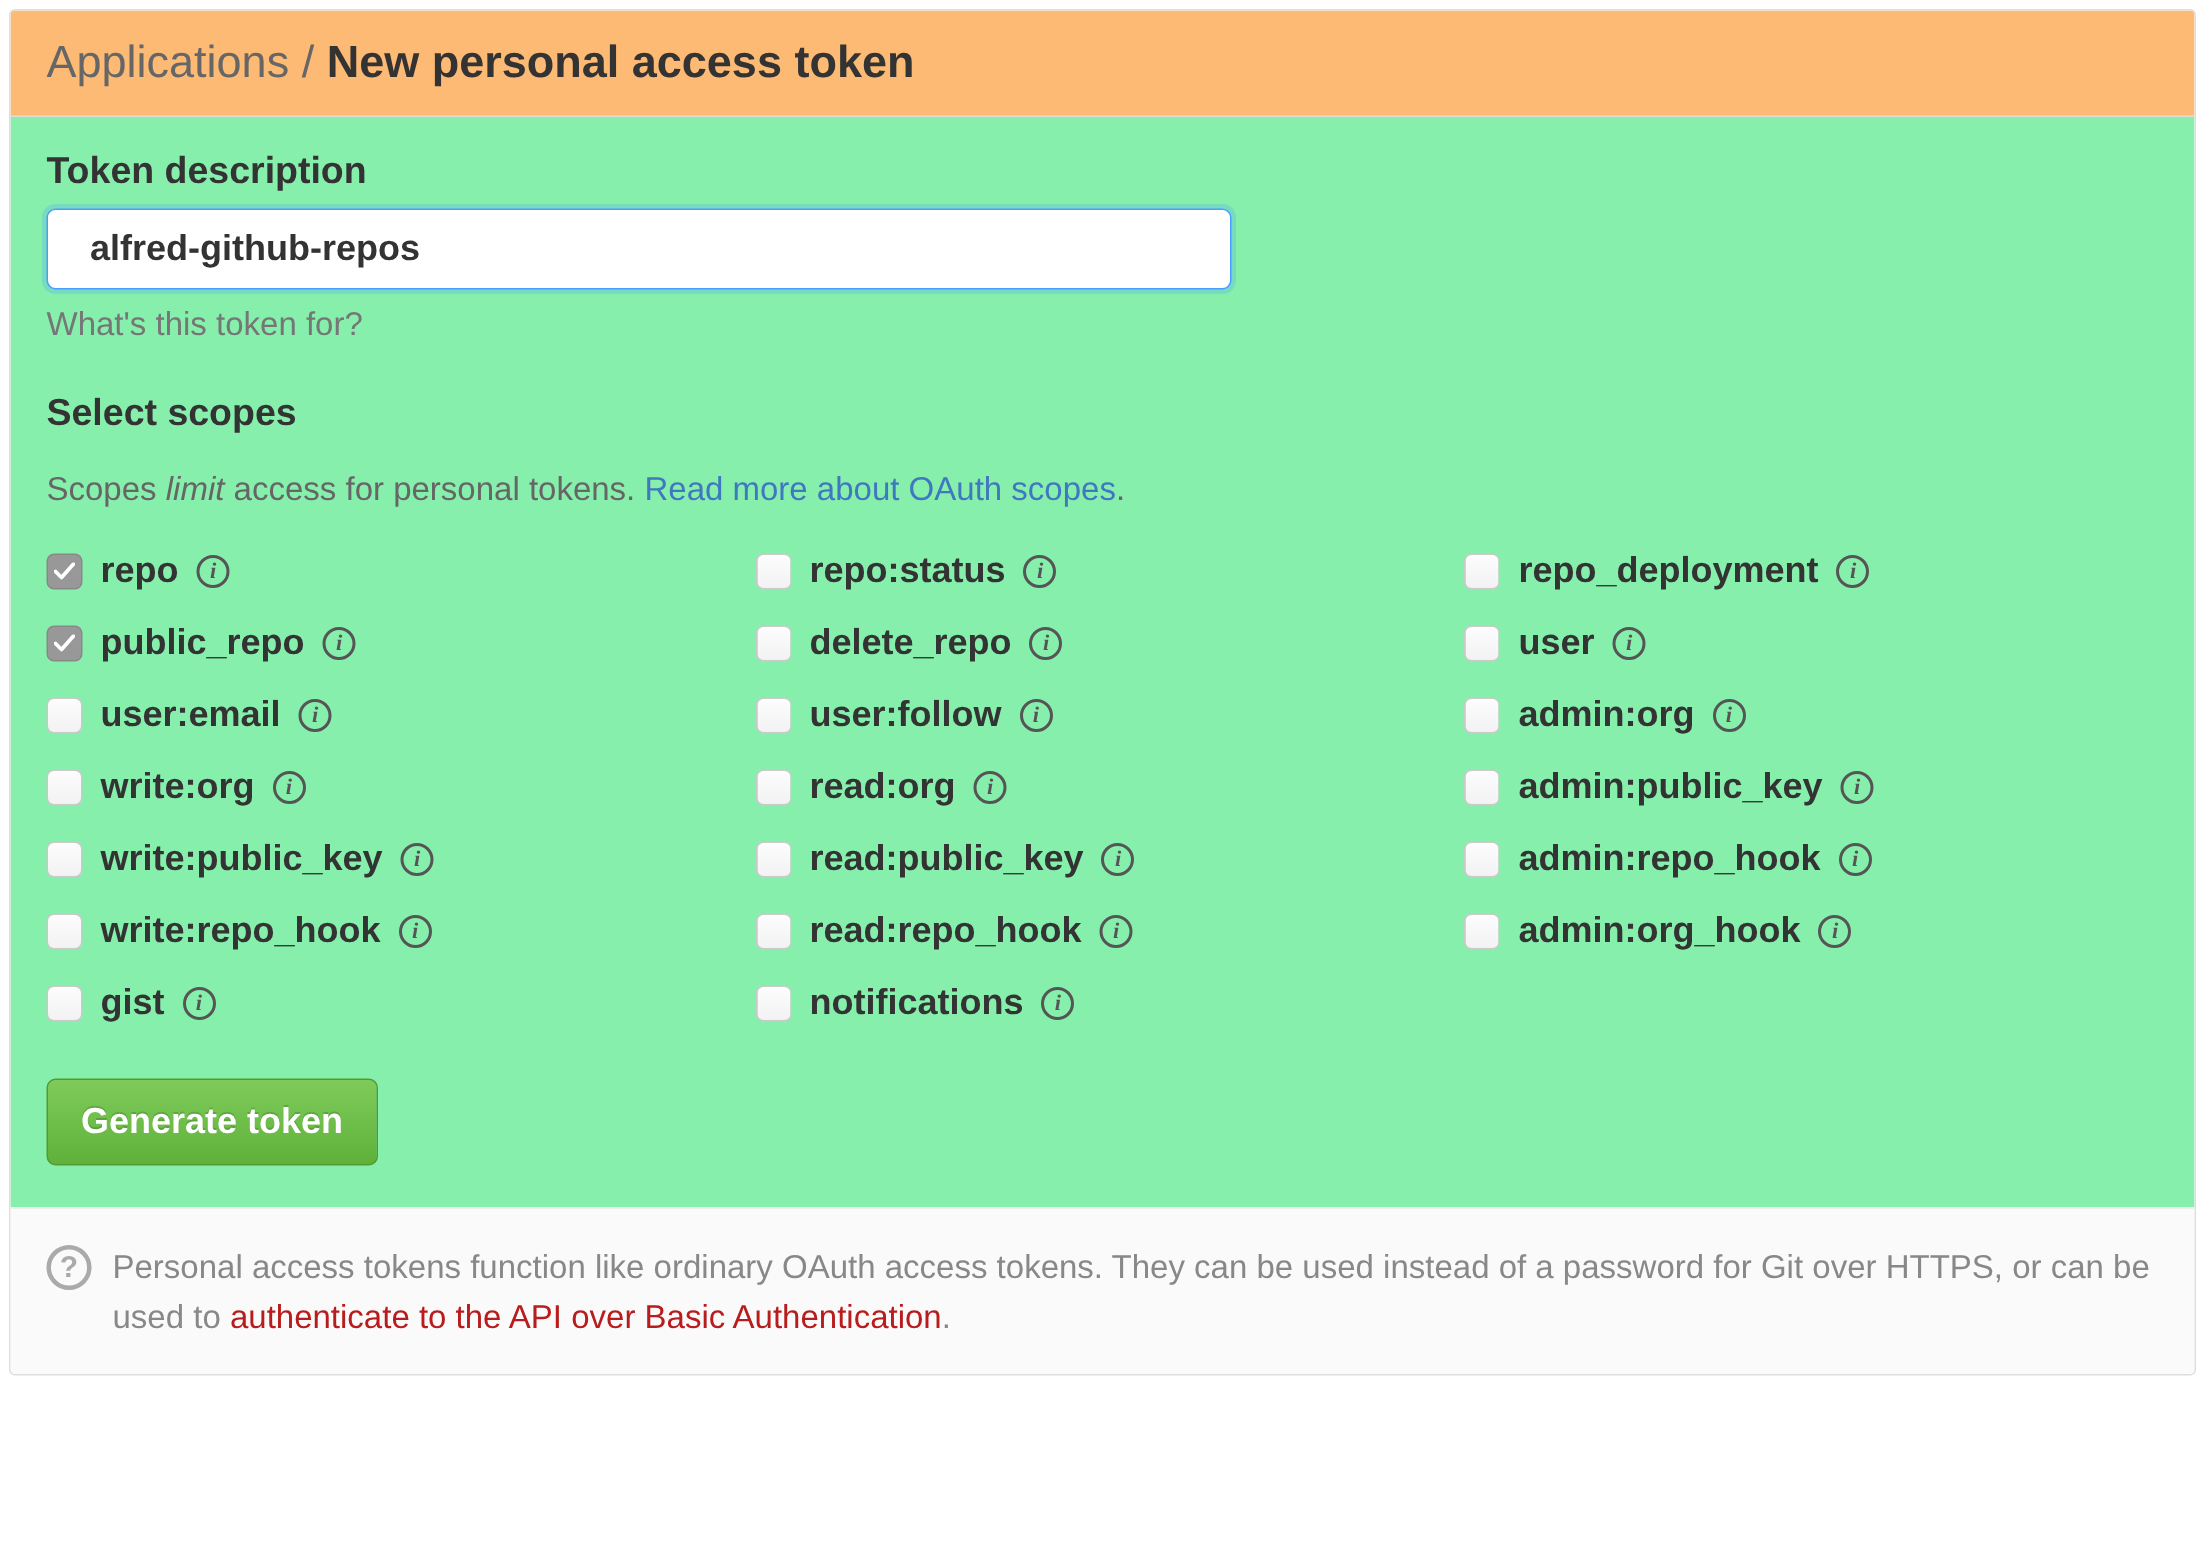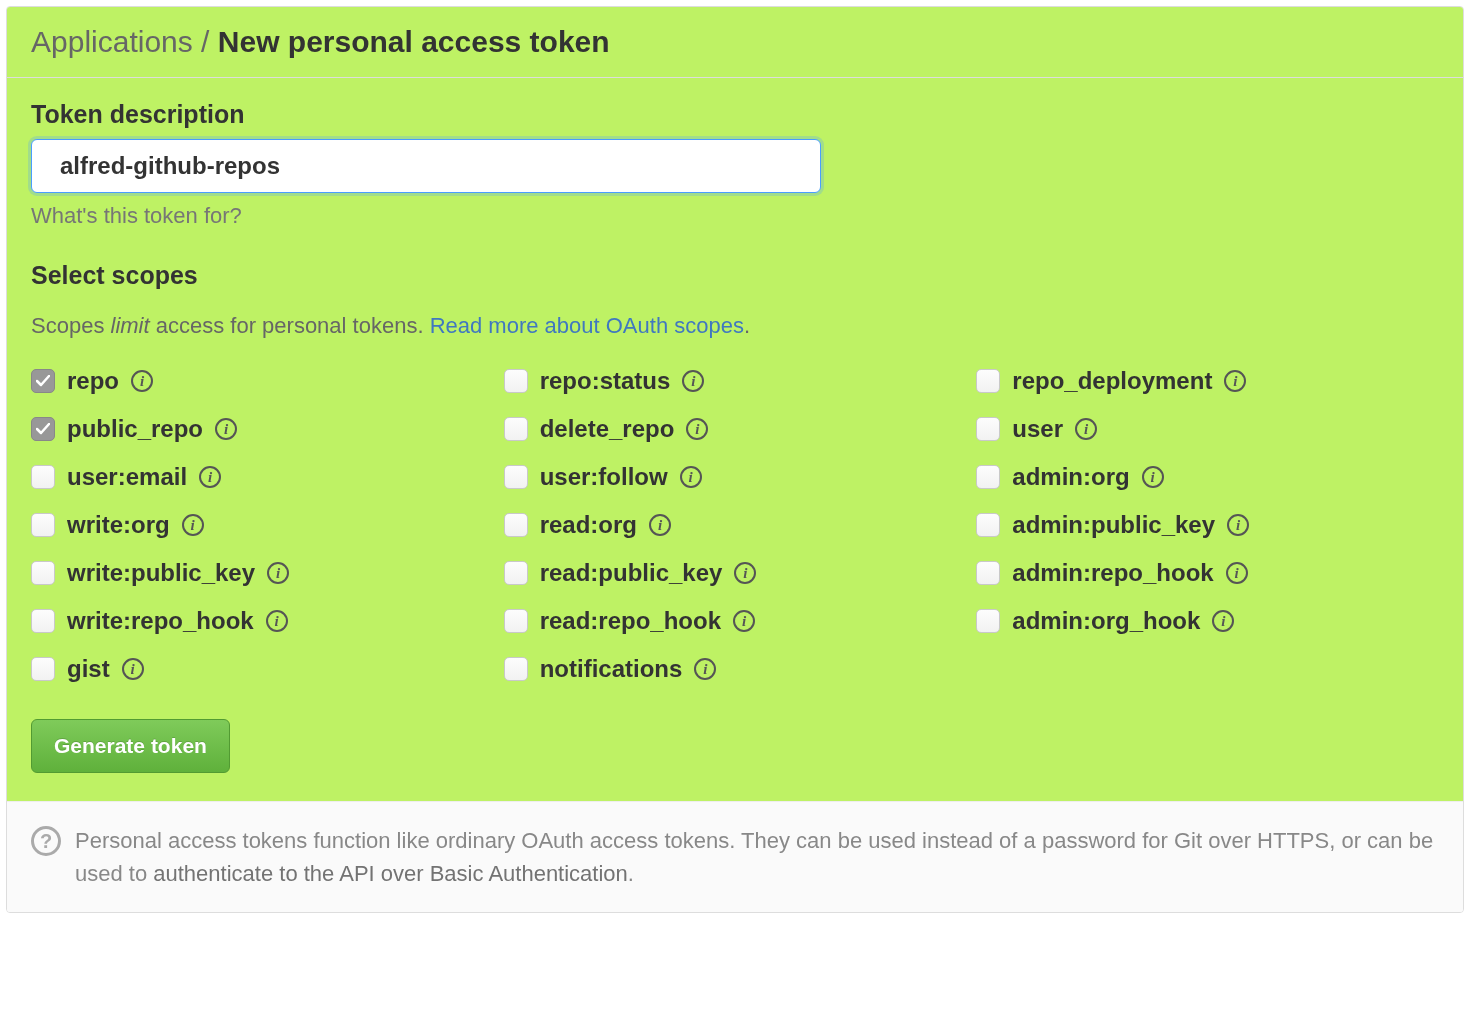--- a/index.html
+++ b/index.html
@@ -10,30 +10,30 @@
     color: #333;
     background: #fff;
     font-size: 22px;
   }
   .panel {
     border: 1px solid #ddd;
     border-radius: 4px;
     overflow: hidden;
   }
   .panel-header {
-    background: #bef264;
+    background: #fdba74;
     border-bottom: 1px solid #ddd;
     padding: 18px 24px;
     font-size: 30px;
   }
   .panel-header .crumb { color: #666; font-weight: 400; }
   .panel-header .title { color: #333; font-weight: 700; }
   .panel-body {
     padding: 22px 24px 28px 24px;
-    background: #bef264;
+    background: #86efac;
   }
   .section-label {
     font-weight: 600;
     font-size: 25px;
     margin-bottom: 10px;
     color: #333;
   }
   .section-label.mt { margin-top: 32px; }
   .token-input {
     width: 790px;
@@ -111,36 +111,36 @@
     line-height: 1;
   }
   .generate-btn {
     margin-top: 26px;
     padding: 14px 22px;
     background: linear-gradient(#7fcb5a, #5fb13b);
     border: 1px solid #529b32;
     border-radius: 6px;
     color: #fff;
     font-weight: 700;
-    font-size: 21px;
+    font-size: 24px;
     cursor: pointer;
     text-shadow: 0 -1px 0 rgba(0,0,0,0.15);
   }
   .panel-footer {
     border-top: 1px solid #eee;
     background: #fafafa;
     padding: 22px 24px;
     display: flex;
     gap: 14px;
     align-items: flex-start;
     color: #888;
     font-size: 22px;
     line-height: 1.5;
   }
-  .panel-footer a { color: #737373; text-decoration: none; }
+  .panel-footer a { color: #b91c1c; text-decoration: none; }
   .q-icon {
     flex-shrink: 0;
     width: 30px;
     height: 30px;
     border: 3px solid #aaa;
     border-radius: 50%;
     display: inline-flex;
     align-items: center;
     justify-content: center;
     color: #aaa;

